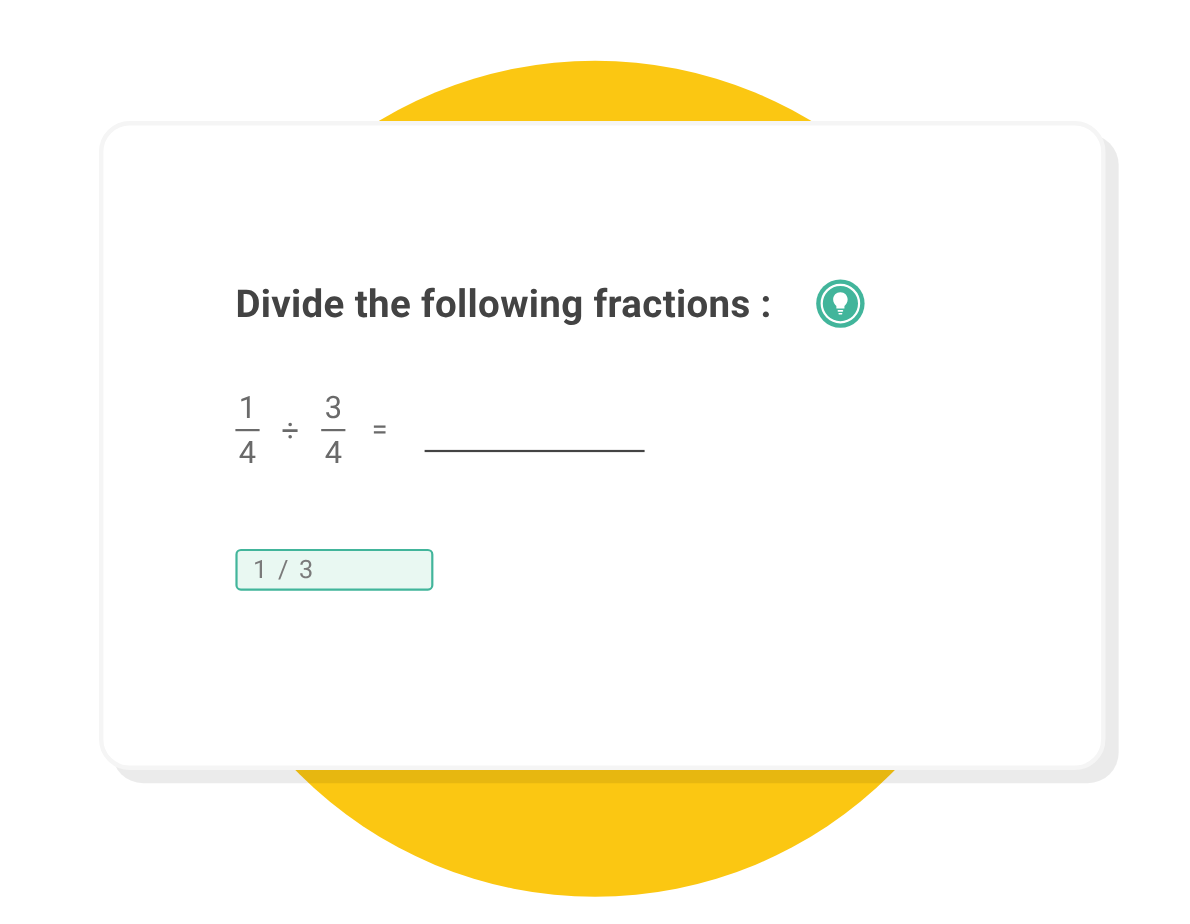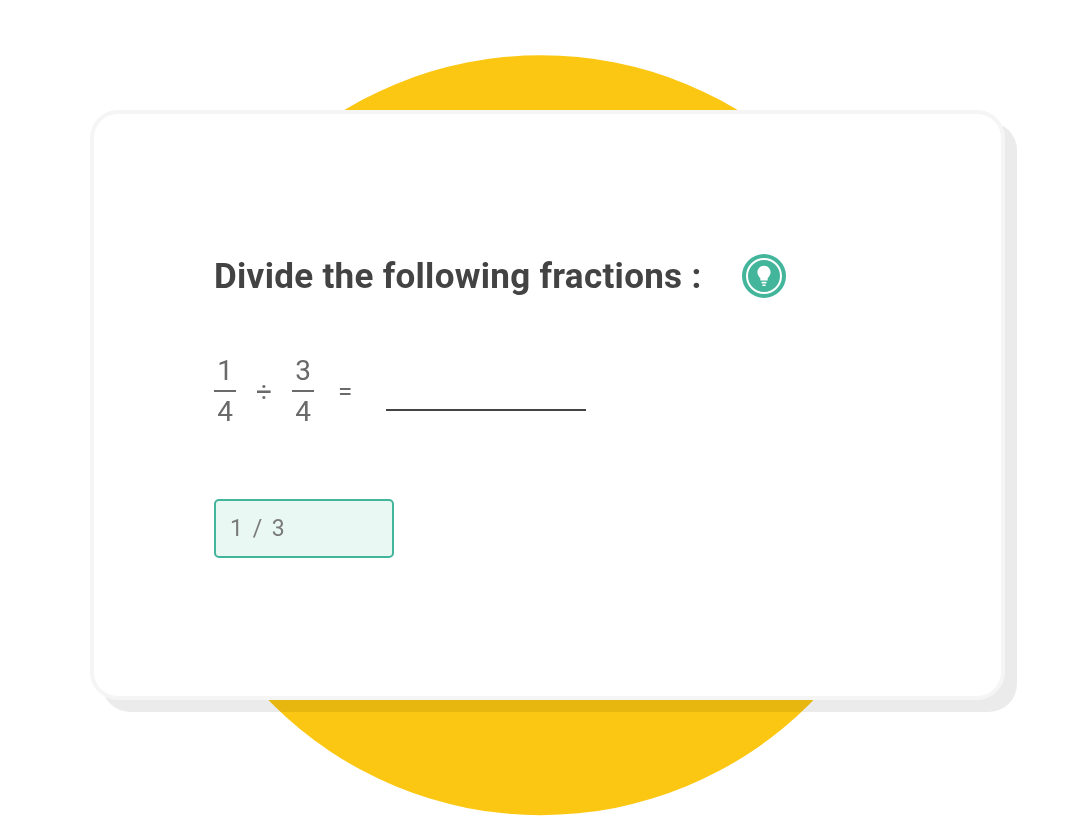--- a/index.html
+++ b/index.html
@@ -120,21 +120,21 @@
       position: relative;
       top: 8px;
     }
     .eq-sign {
       font-size: 26px;
       color: #6a6a6a;
       padding: 0 6px;
     }
     .answer-input {
       width: 180px;
-      height: 59px;
+      height: 38px;
       border: 2px solid #42b59b;
       border-radius: 5px;
       background: #e9f8f2;
       font-size: 23px;
       color: #7a7a7a;
       padding: 0 14px;
       outline: none;
       font-family: inherit;
       letter-spacing: 2px;
     }

